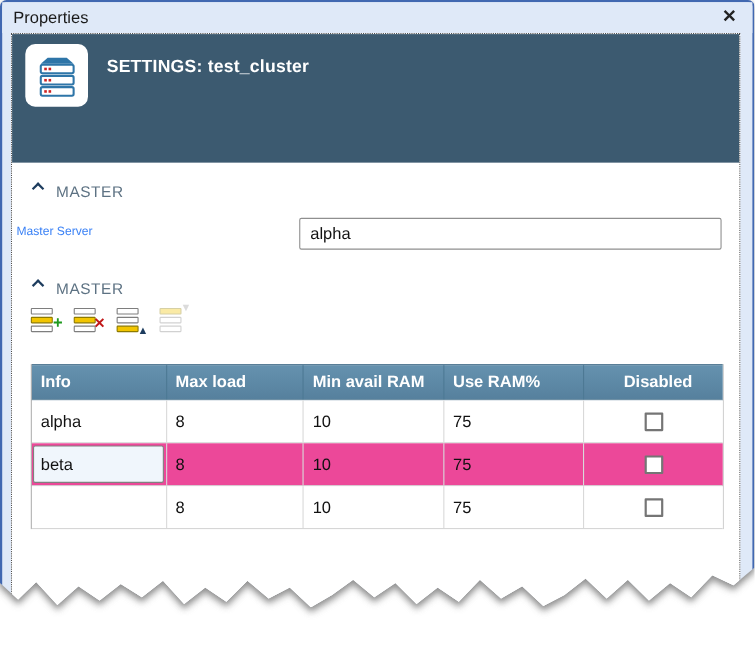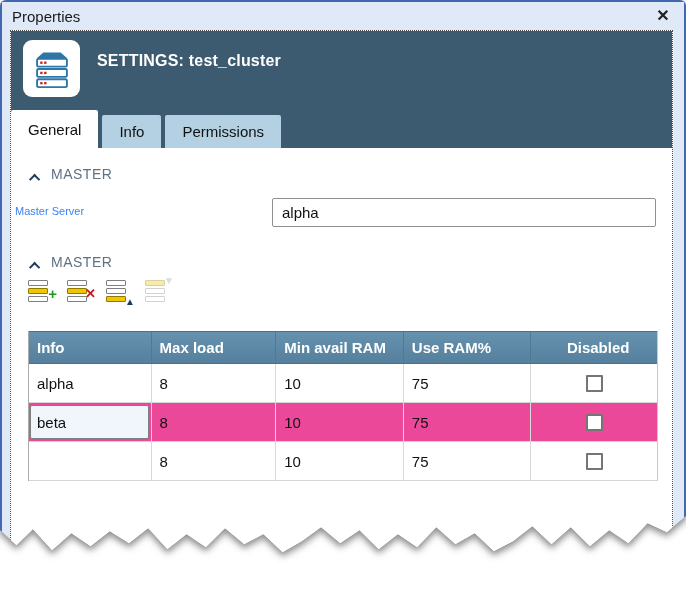--- a/index.html
+++ b/index.html
@@ -44,21 +44,21 @@
   .tabs { position: absolute; left: 0; right: 0; bottom: 0; display: flex;
     align-items: flex-end; gap: 4px; }
   .tab { height: 33px; display: flex; align-items: center; padding: 0 17px;
     font-size: 15px; color: #111; background: #b3d1e2; border-radius: 2px 2px 0 0;
     cursor: pointer; white-space: nowrap; }
   .tab.active { height: 38px; background: #ffffff; }
 
   
   .body { position: relative; height: 413px; background: #ffffff; }
 
-  .section-hd { position: absolute; display: flex; align-items: flex-end; gap: 11px;
+  .section-hd { position: absolute; display: flex; align-items: flex-start; gap: 11px;
     cursor: pointer; }
   .section-hd .label { font-size: 14px; color: #5d7283; letter-spacing: .5px; }
   .chev { width: 8px; height: 8px; border-left: 2px solid #1d3c5e;
     border-top: 2px solid #1d3c5e; transform: rotate(45deg) translateY(2px); }
 
   .hd-master { left: 21px; top: 18px; }
   .hd-workers { left: 21px; top: 106px; }
 
   .field-label { position: absolute; left: 4px; top: 57px; font-size: 11px; color: #3b82f6; }
   .master-input { position: absolute; left: 261px; top: 50px; width: 384px; height: 29px;
@@ -131,25 +131,20 @@
             <rect x="9" y="28" width="38" height="10" rx="2" fill="#ffffff" stroke="#2e75a8" stroke-width="2.4"></rect>
             <rect x="13" y="31.5" width="3" height="3" fill="#cc2222"></rect>
             <rect x="18" y="31.5" width="3" height="3" fill="#cc2222"></rect>
             <rect x="9" y="41" width="38" height="10" rx="2" fill="#ffffff" stroke="#2e75a8" stroke-width="2.4"></rect>
             <rect x="13" y="44.5" width="3" height="3" fill="#cc2222"></rect>
             <rect x="18" y="44.5" width="3" height="3" fill="#cc2222"></rect>
           </svg>
         </div>
         <div class="settings-title">SETTINGS: test_cluster</div>
 
-        <div class="tabs">
-          <div class="tab active">General</div>
-          <div class="tab">Info</div>
-          <div class="tab">Permissions</div>
-        </div>
       </div>
 
       <div class="body">
 
         <div class="section-hd hd-master">
           <span class="chev"></span>
           <span class="label">MASTER</span>
         </div>
 
         <div class="field-label">Master Server</div>

